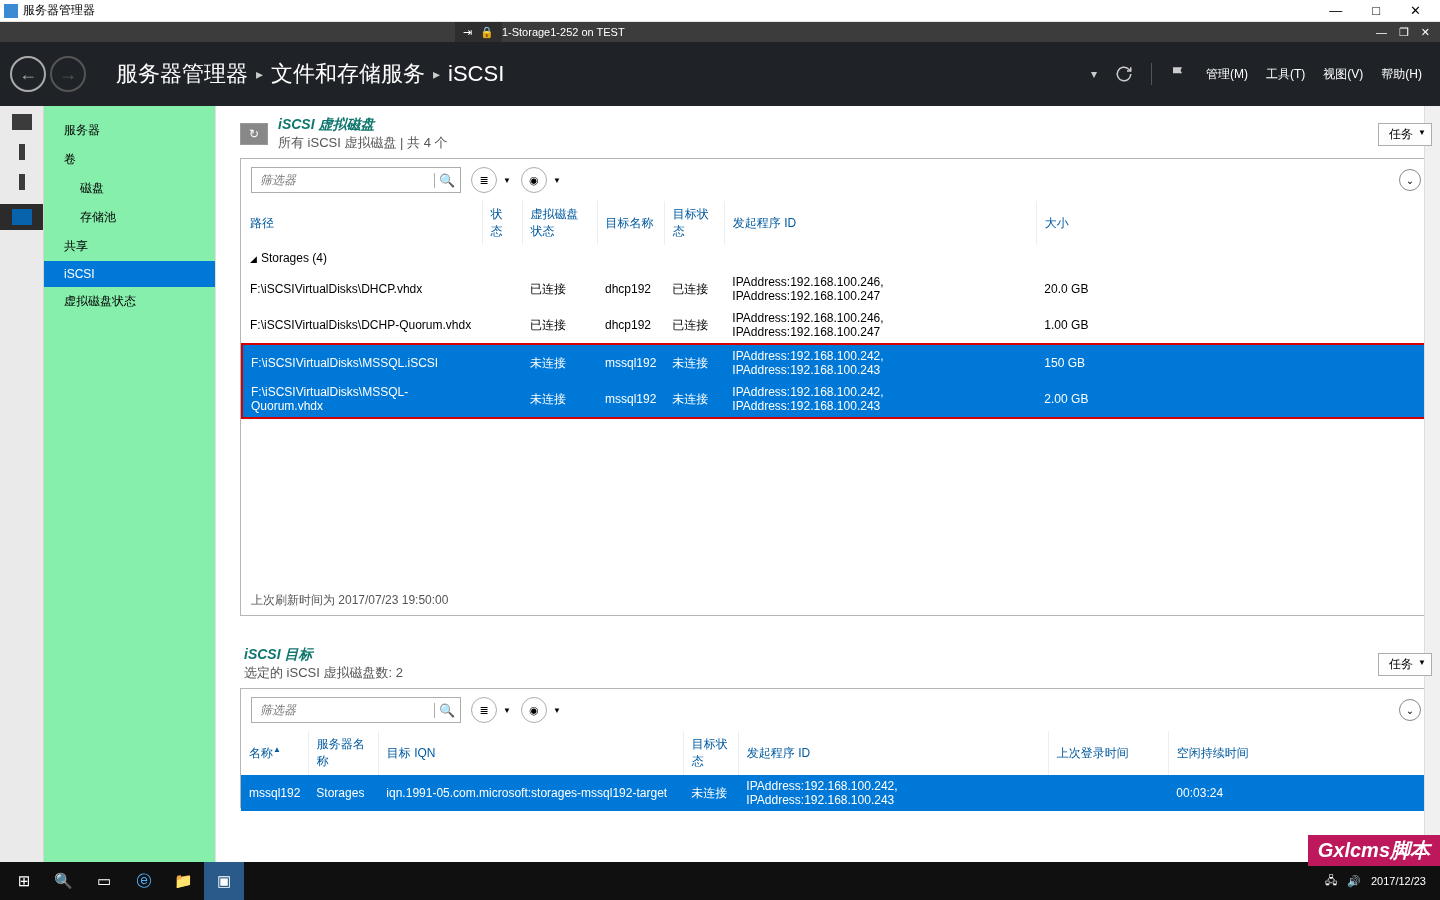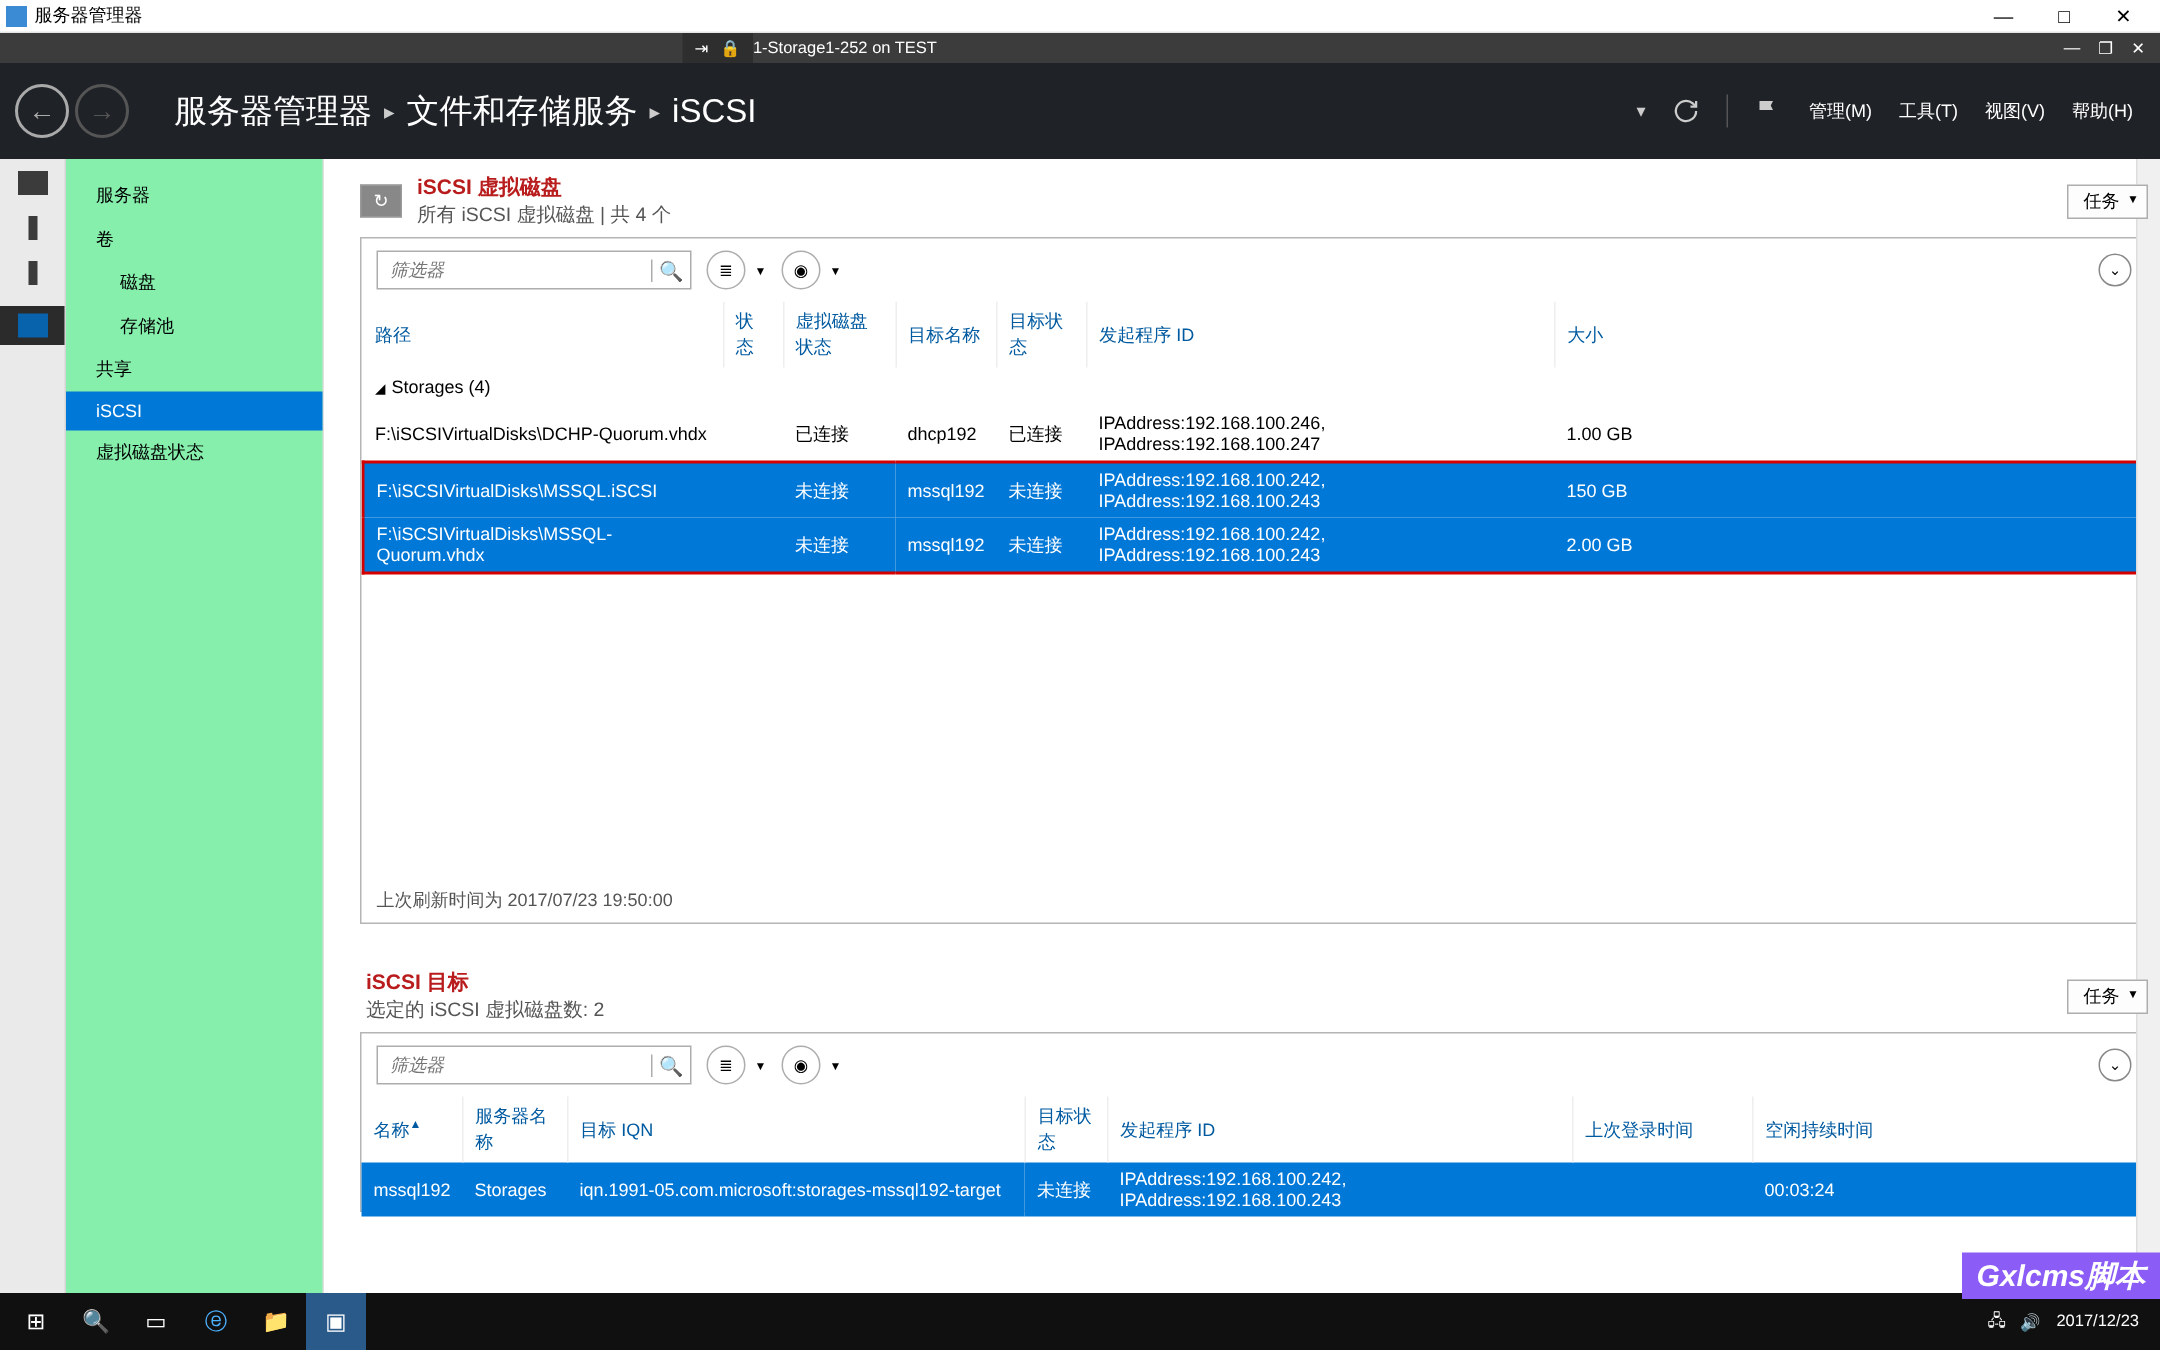--- a/index.html
+++ b/index.html
@@ -35,21 +35,21 @@
 .navcol .item { padding: 6px 14px 6px 20px; cursor: default; }
 .navcol .item.sub { padding-left: 36px; }
 .navcol .item.sel { background: #0078d7; color: #fff; }
 
 .content { flex: 1; background: #fff; padding: 0 8px 0 24px; overflow: hidden; position: relative; }
 .scrollbar { position: absolute; right: 0; top: 0; bottom: 0; width: 16px; background: #f0f0f0; border-left: 1px solid #ddd; }
 
 .section-header { display: flex; align-items: center; padding: 10px 0 6px 0; }
 .section-header .refresh-ico { width: 28px; height: 22px; border: 1px solid #999; margin-right: 10px; display: flex; align-items: center; justify-content: center; background: #888; color: #fff; }
 .section-header .titles { flex: 1; }
-.section-header .st { font-size: 14px; font-weight: bold; color: #b91c1c; }
+.section-header .st { font-size: 14px; font-weight: bold; color: #0f766e; font-style: italic; }
 .section-header .sub { font-size: 13px; color: #555; }
 .tasks-btn { border: 1px solid #adadad; background: #fdfdfd; padding: 2px 18px 2px 10px; font-size: 12px; position: relative; }
 .tasks-btn::after { content: "▼"; font-size: 8px; position: absolute; right: 5px; top: 4px; }
 
 .panel { border: 1px solid #b5b5b5; margin-bottom: 20px; }
 .toolbar { display: flex; align-items: center; padding: 8px 10px; gap: 10px; }
 .searchwrap { display: flex; align-items: center; border: 1px solid #adadad; height: 26px; width: 210px; }
 .searchwrap input { border: none; outline: none; padding: 0 8px; font-style: italic; color: #888; flex: 1; font-size: 12px; }
 .searchwrap .mag { width: 26px; text-align: center; border-left: 1px solid #adadad; font-size: 13px; }
 .roundbtn { width: 26px; height: 26px; border: 1px solid #adadad; border-radius: 50%; display: flex; align-items: center; justify-content: center; font-size: 11px; }
@@ -65,21 +65,21 @@
 .status-line { padding: 6px 10px; color: #555; border-top: none; }
 
 .p1 { height: 458px; display: flex; flex-direction: column; }
 .p1 .tbl-area { flex: 1; overflow: auto; }
 .p2 { height: 120px; display: flex; flex-direction: column; }
 
 .taskbar { position: absolute; bottom: 0; left: 0; right: 0; height: 38px; background: #101010; display: flex; align-items: center; padding: 0 4px; }
 .taskbar .tb-btn { width: 40px; height: 38px; display: flex; align-items: center; justify-content: center; color: #fff; font-size: 15px; }
 .taskbar .tb-btn.active { background: #2a5a8a; }
 .taskbar .tray { margin-left: auto; display: flex; align-items: center; color: #fff; gap: 10px; padding-right: 10px; font-size: 11px; }
-.watermark { position: absolute; right: 0; bottom: 34px; background: #8b5cf6; color: #fff; font-size: 20px; font-weight: bold; padding: 2px 10px; font-style: italic; }
+.watermark { position: absolute; right: 0; bottom: 34px; background: #be185d; color: #fff; font-size: 20px; font-weight: bold; padding: 2px 10px; font-style: italic; }
 th .sortarrow { font-size: 8px; vertical-align: super; }
 </style>
 </head>
 <body>
 
 <div class="outer-titlebar">
   <div class="icon-sm"></div>
   <span>服务器管理器</span>
   <div class="wcontrols">
     <span>—</span>
@@ -184,20 +184,29 @@
             <th style="width:75px">虚拟磁盘状态</th>
             <th style="width:60px">目标名称</th>
             <th style="width:60px">目标状态</th>
             <th style="width:312px">发起程序 ID</th>
             <th>大小</th>
           </tr>
             </thead>
           <tbody id="disks-body">
             <tr class="group">
                 <td colspan="7"><span class="arrow">◢</span><span>Storages (4)</span></td>
+              </tr>
+          <tr>
+                <td>F:\iSCSIVirtualDisks\DHCP.vhdx</td>
+                <td></td>
+                <td>已连接</td>
+                <td>dhcp192</td>
+                <td>已连接</td>
+                <td>IPAddress:192.168.100.246, IPAddress:192.168.100.247</td>
+                <td>20.0 GB</td>
               </tr>
               <tr>
                 <td>F:\iSCSIVirtualDisks\DCHP-Quorum.vhdx</td>
                 <td></td>
                 <td>已连接</td>
                 <td>dhcp192</td>
                 <td>已连接</td>
                 <td>IPAddress:192.168.100.246, IPAddress:192.168.100.247</td>
                 <td>1.00 GB</td>
               </tr>

